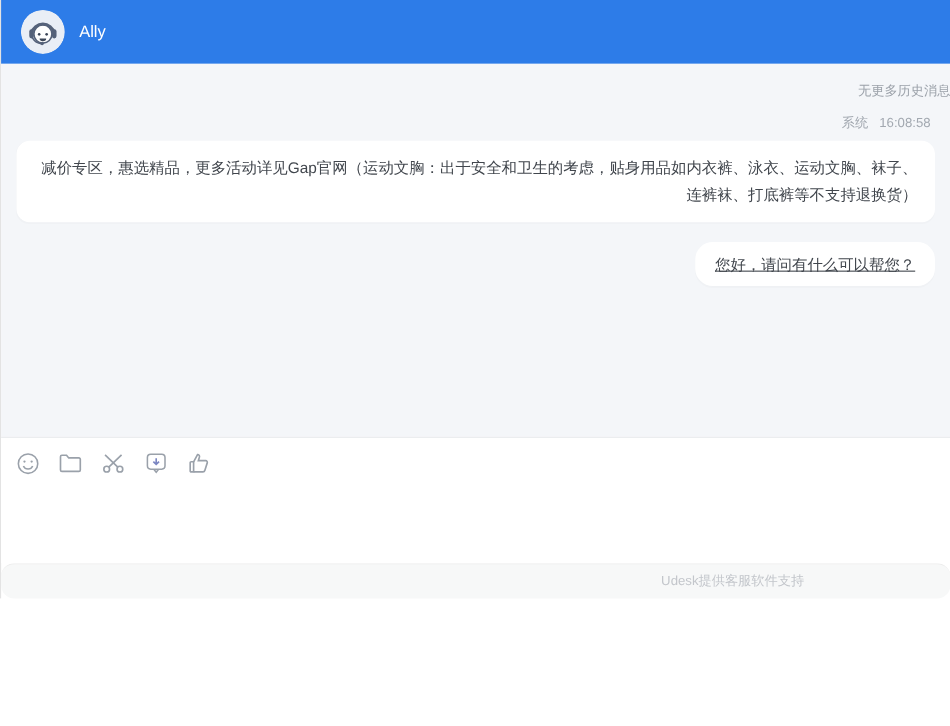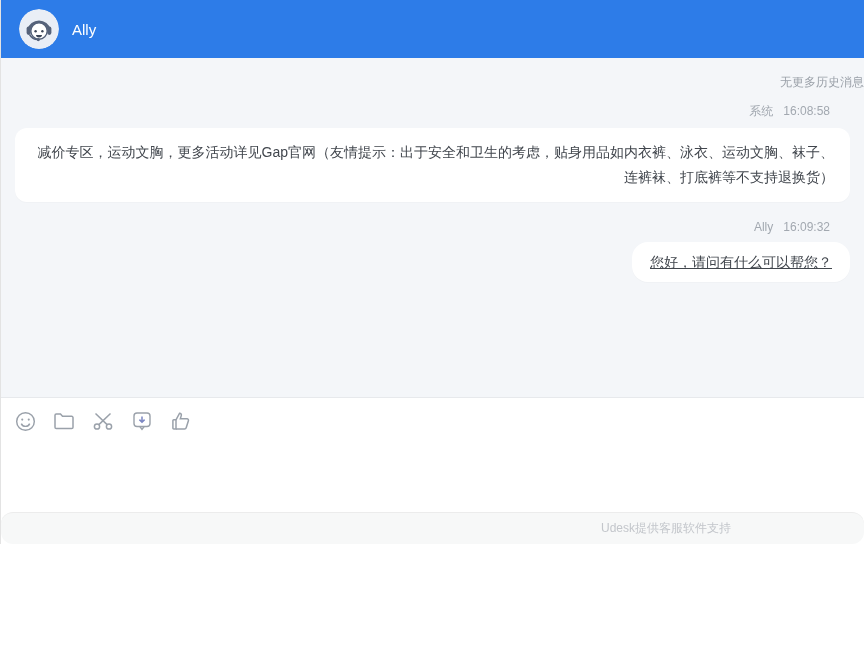--- a/index.html
+++ b/index.html
@@ -11,21 +11,21 @@
   .header { height: 58px; background: #2d7ce8; display: flex; align-items: center; padding: 0 18px; flex: 0 0 auto; }
   .avatar { width: 40px; height: 40px; border-radius: 50%; overflow: hidden; flex: 0 0 auto; }
   .agent-name { color: #ffffff; font-size: 15px; margin-left: 13px; }
 
   
   .chat-area { flex: 1 1 auto; background: #f4f6f9; overflow: hidden; text-align: right; }
   .history-notice { padding-top: 16px; font-size: 12px; color: #9ba1a9; }
   .history-notice span { margin-left: 618px; }
   .msg { margin: 0 14px; }
   .msg-first { margin-top: 12px; }
-  .msg-meta { font-size: 12px; color: #a2a8b0; margin: 0 20px 8px; }
+  .msg-meta { font-size: 12px; color: #a2a8b0; margin: 0 4px 8px; }
   .msg-meta .time { margin-left: 10px; }
   .bubble { background: #ffffff; border-radius: 12px; padding: 12px 16px; font-size: 14px; color: #41464d; line-height: 25px; box-shadow: 0 1px 1px rgba(0,0,0,0.02); }
   .bubble-full { display: block; }
   .bubble-inline { display: inline-block; border-radius: 16px; line-height: 20px; padding: 10px 18px; text-decoration: underline; }
   .msg-second { margin-top: 18px; }
 
   
   .composer { flex: 0 0 115px; background: #ffffff; border-top: 1px solid #e7e9ec; }
   .toolbar { display: flex; align-items: center; gap: 15px; padding: 11px 12px 0; }
   .tool-btn { width: 24px; height: 24px; background: none; border: none; padding: 0; cursor: pointer; display: flex; align-items: center; justify-content: center; }
@@ -65,27 +65,24 @@
 
   <div class="chat-area">
     <div class="history-notice">
       <span>无更多历史消息</span>
     </div>
 
     <div class="msg msg-first">
       <div class="msg-meta">
         <span class="sender">系统</span><span class="time">16:08:58</span>
       </div>
-      <div class="bubble bubble-full">减价专区，运动文胸，更多活动详见Gap官网（友情提示：出于安全和卫生的考虑，贴身用品如内衣裤、泳衣、运动文胸、袜子、连裤袜、打底裤等不支持退换货）</div>
+      <div class="bubble bubble-full">减价专区，惠选精品，更多活动详见Gap官网（运动文胸：出于安全和卫生的考虑，贴身用品如内衣裤、泳衣、运动文胸、袜子、连裤袜、打底裤等不支持退换货）</div>
     </div>
 
     <div class="msg msg-second">
-      <div class="msg-meta">
-        <span class="sender">Ally</span><span class="time">16:09:32</span>
-      </div>
       <div class="bubble bubble-inline">您好，请问有什么可以帮您？</div>
     </div>
   </div>
 
   <div class="composer">
     <div class="toolbar">
 
       <button class="tool-btn" title="">
         <span>
           <svg width="23" height="23" viewBox="0 0 24 24" fill="none" stroke="#9aa1aa" stroke-width="1.5">

